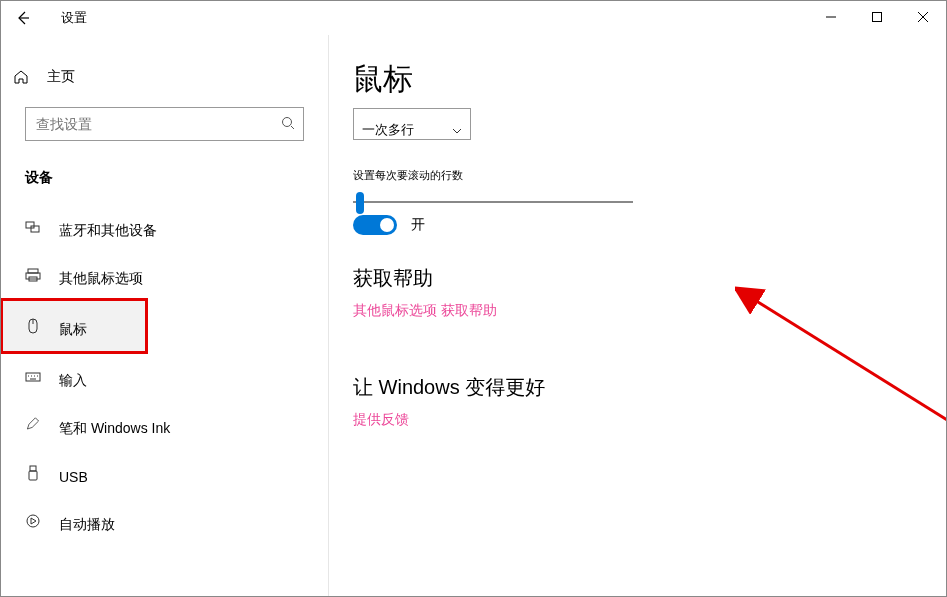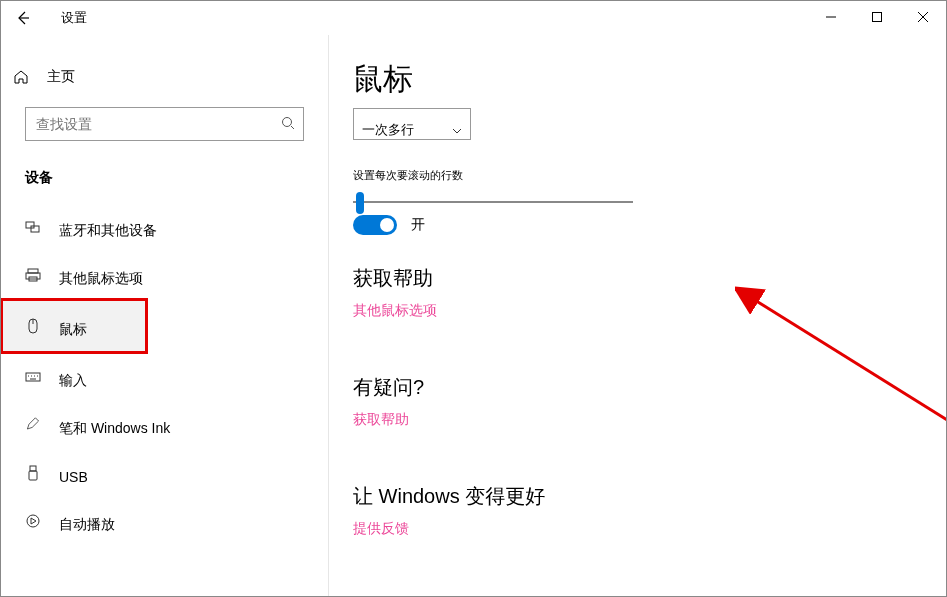--- a/index.html
+++ b/index.html
@@ -351,21 +351,20 @@
     <div class="toggle-row">
       <div class="toggle">
         <div class="knob"></div>
       </div>
       <span class="toggle-label">开</span>
     </div>
 
     <div class="section-header">获取帮助</div>
     <span class="link-text">其他鼠标选项</span>
 
-    <div class="section-header" style="margin-top:54px">有疑问?</div>
     <span class="link-text">获取帮助</span>
 
     <div class="section-header" style="margin-top:54px">让 Windows 变得更好</div>
     <span class="link-text">提供反馈</span>
 
     <svg class="arrow-svg" width="260" height="180">
       <defs>
         <marker id="ah" markerWidth="12" markerHeight="12" refX="2" refY="5" orient="auto">
           <path d="M0 0 L10 5 L0 10 Z" fill="#e30000"></path>
         </marker>

